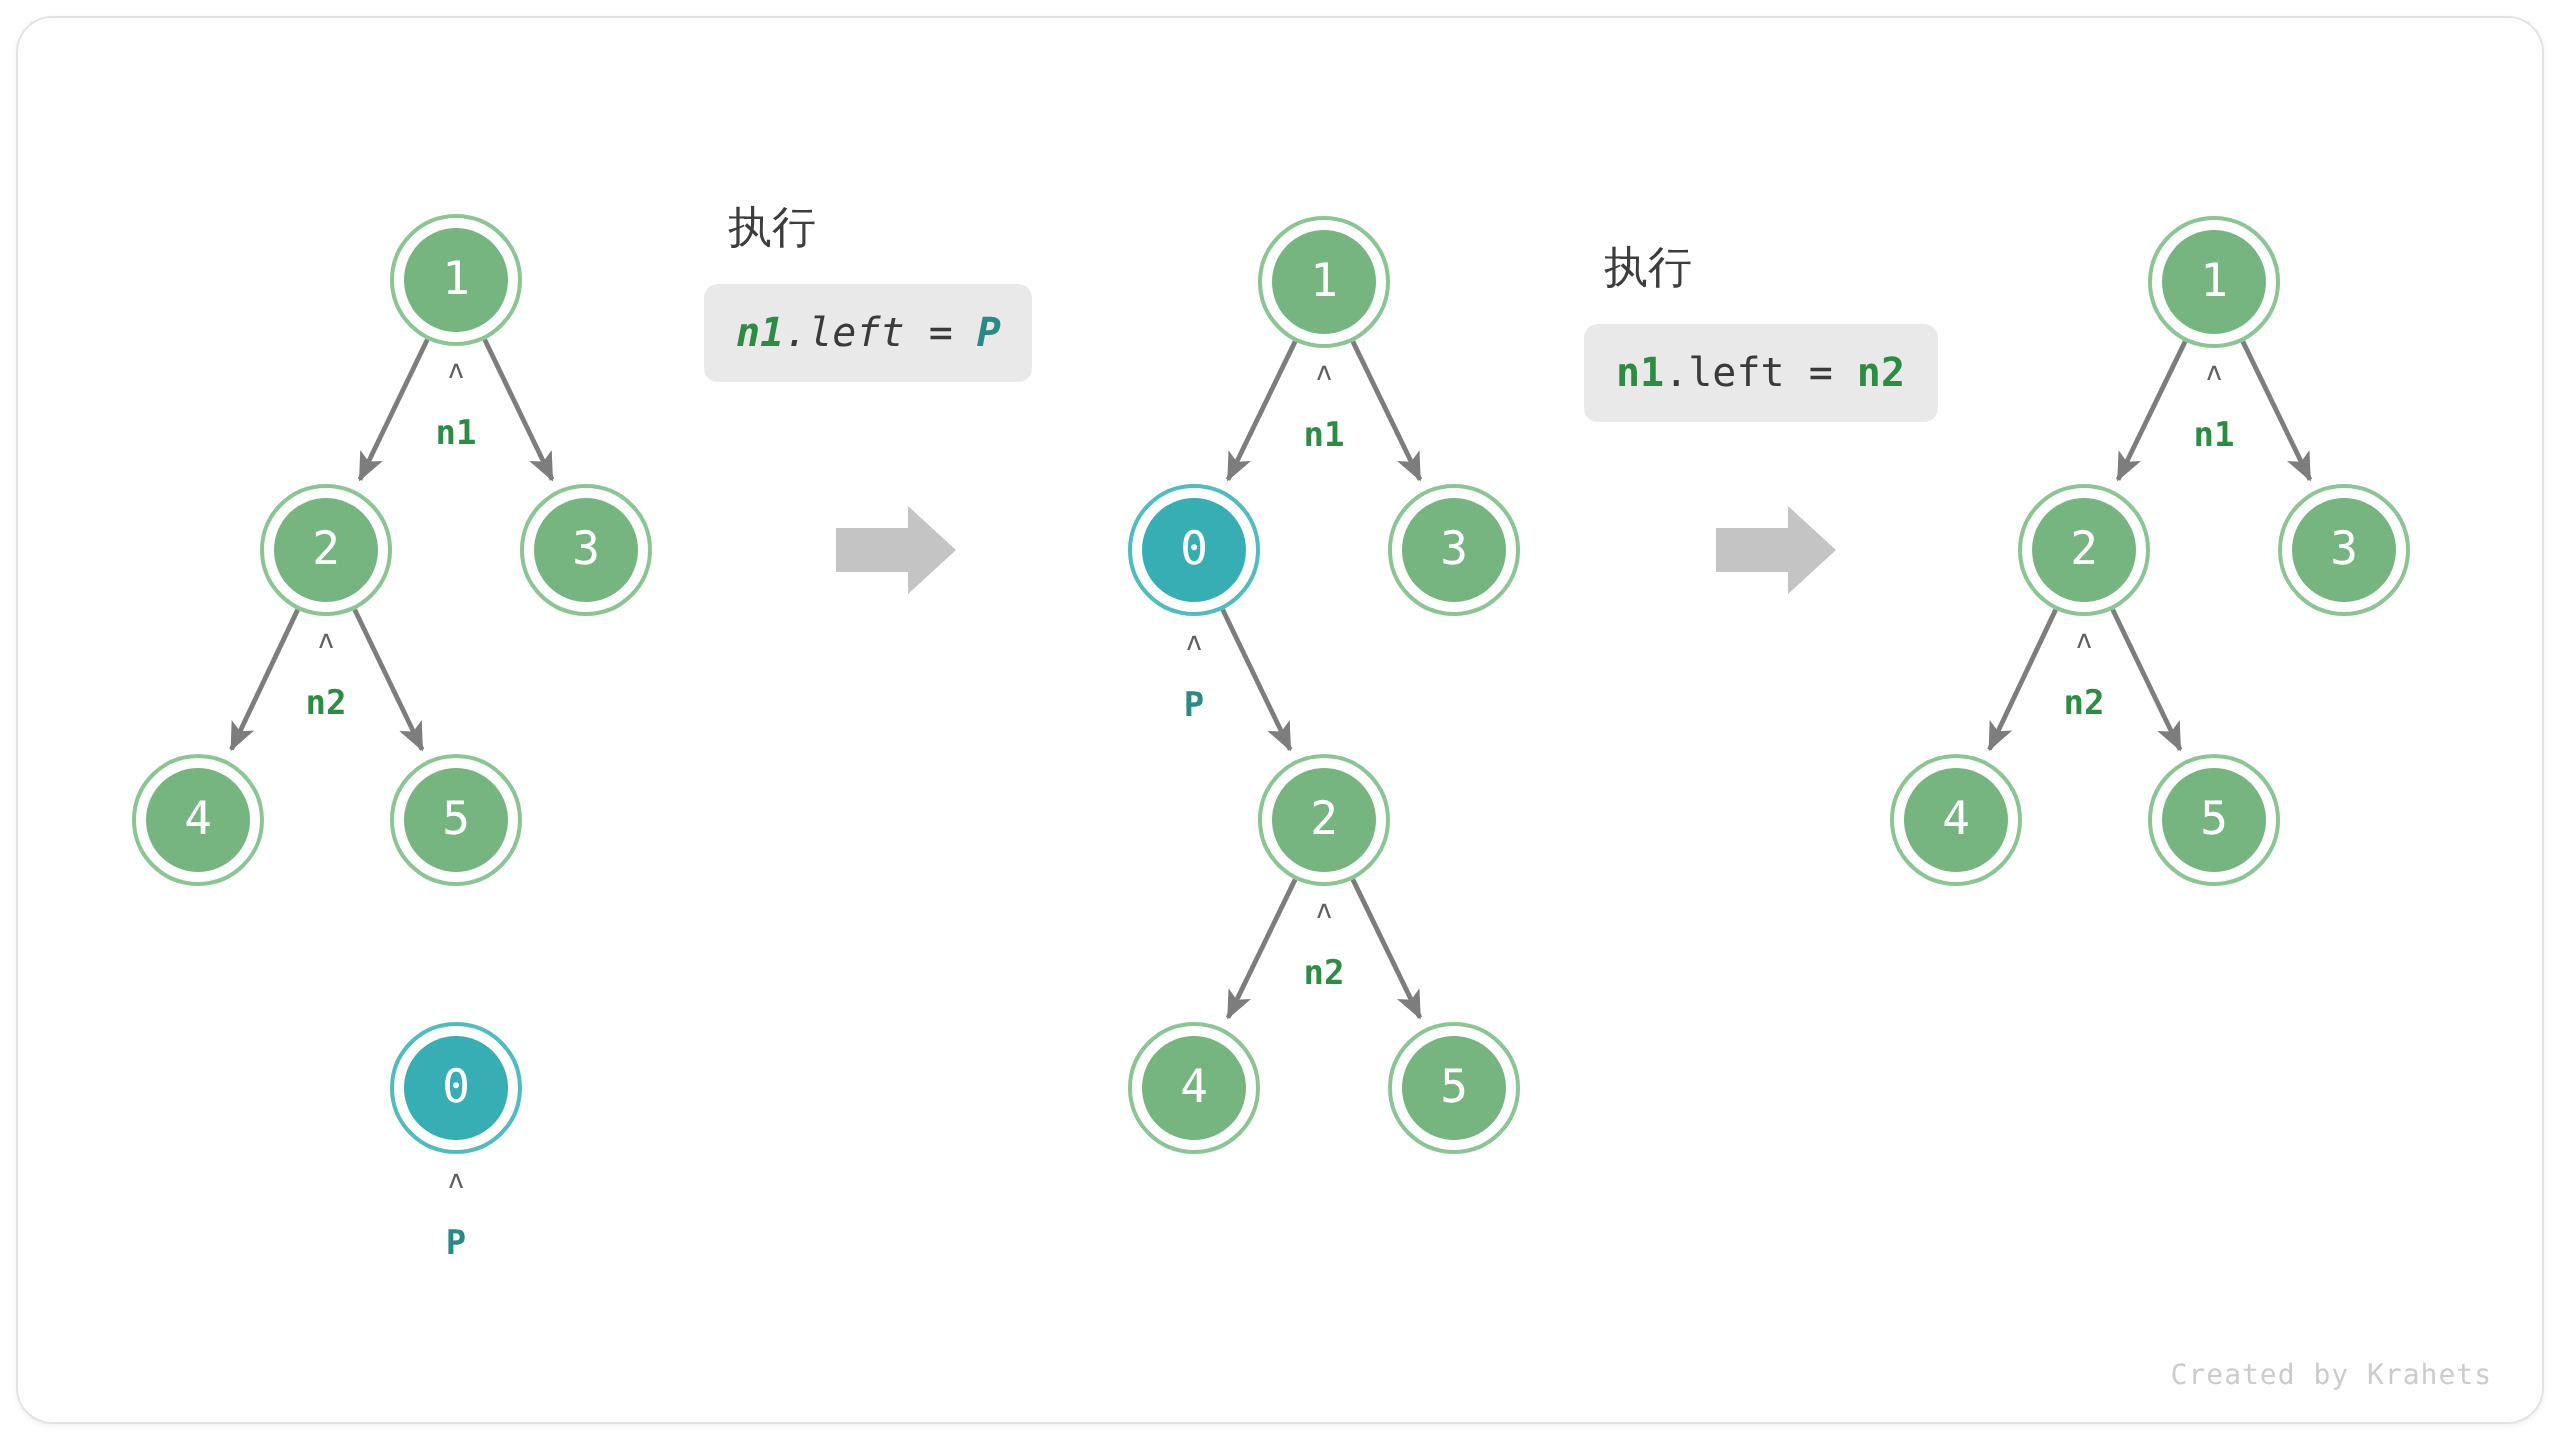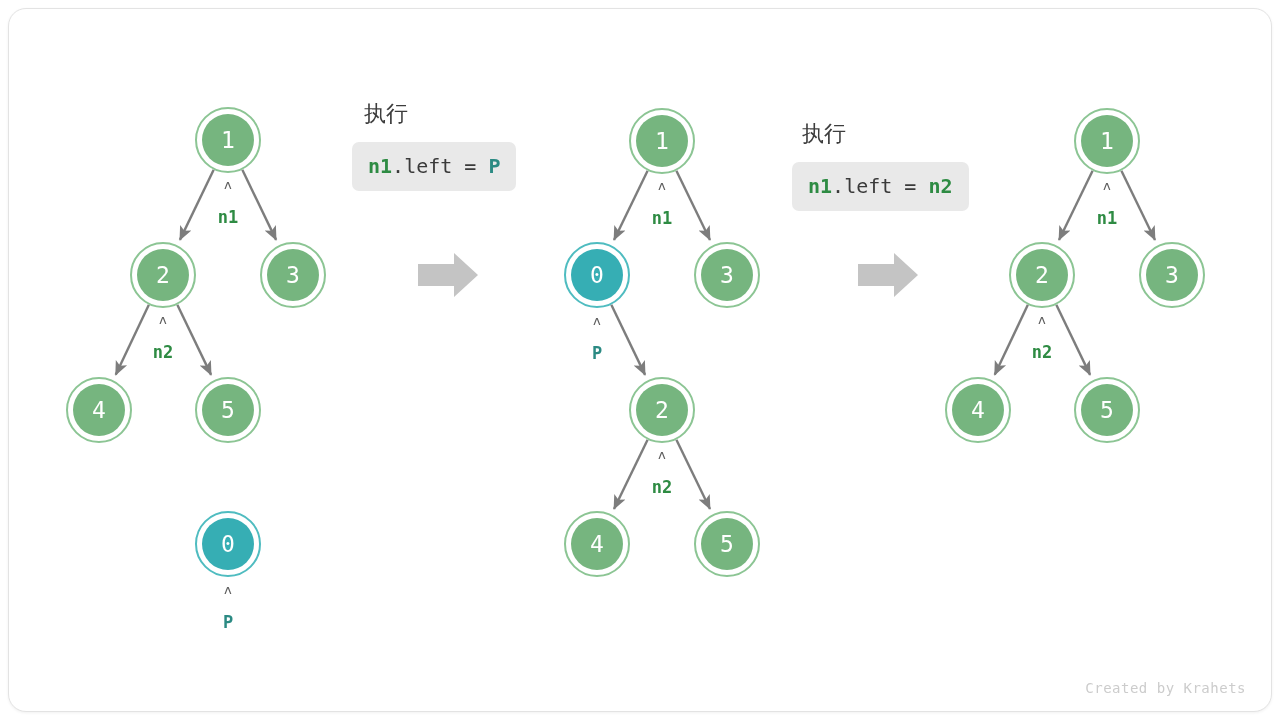--- a/index.html
+++ b/index.html
@@ -233,21 +233,21 @@
           <text x="1042" y="352" text-anchor="middle" dominant-baseline="central" class="ptr-label ptr-green">n2</text>
         </g>
       </g>
     <g id="arrows-layer">
         <polygon points="418,264 454,264 454,253 478,275 454,297 454,286 418,286" fill="#c4c4c4"></polygon>
         <polygon points="858,264 894,264 894,253 918,275 894,297 894,286 858,286" fill="#c4c4c4"></polygon>
       </g>
   </svg>
 
   <div class="exec-label" id="exec-1" style="left: 364px; top: 99px;">执行</div>
-  <div class="code-box" id="code-1" style="left: 352px; top: 142px;">
+  <div class="code-box" id="code-1" style="left: 352px; top: 142px; font-style: italic;">
       <span class="code-line"><span class="tok-green">n1</span><span class="tok-plain">.left = </span><span class="tok-teal">P</span></span>
     </div>
 
   <div class="exec-label" id="exec-2" style="left: 802px; top: 119px;">执行</div>
   <div class="code-box" id="code-2" style="left: 792px; top: 162px;">
       <span class="code-line"><span class="tok-green">n1</span><span class="tok-plain">.left = </span><span class="tok-green">n2</span></span>
     </div>
 
   <div class="watermark">Created by Krahets</div>
 </div>

